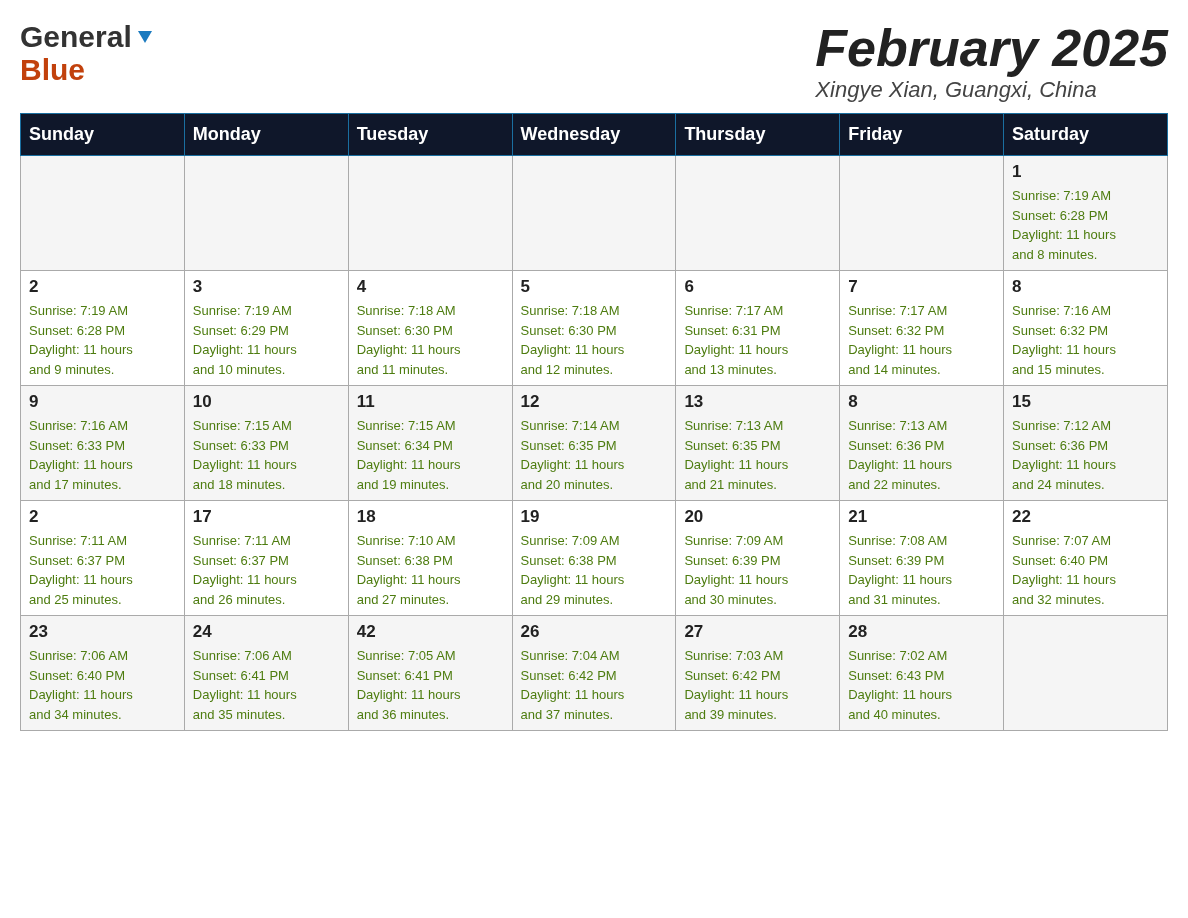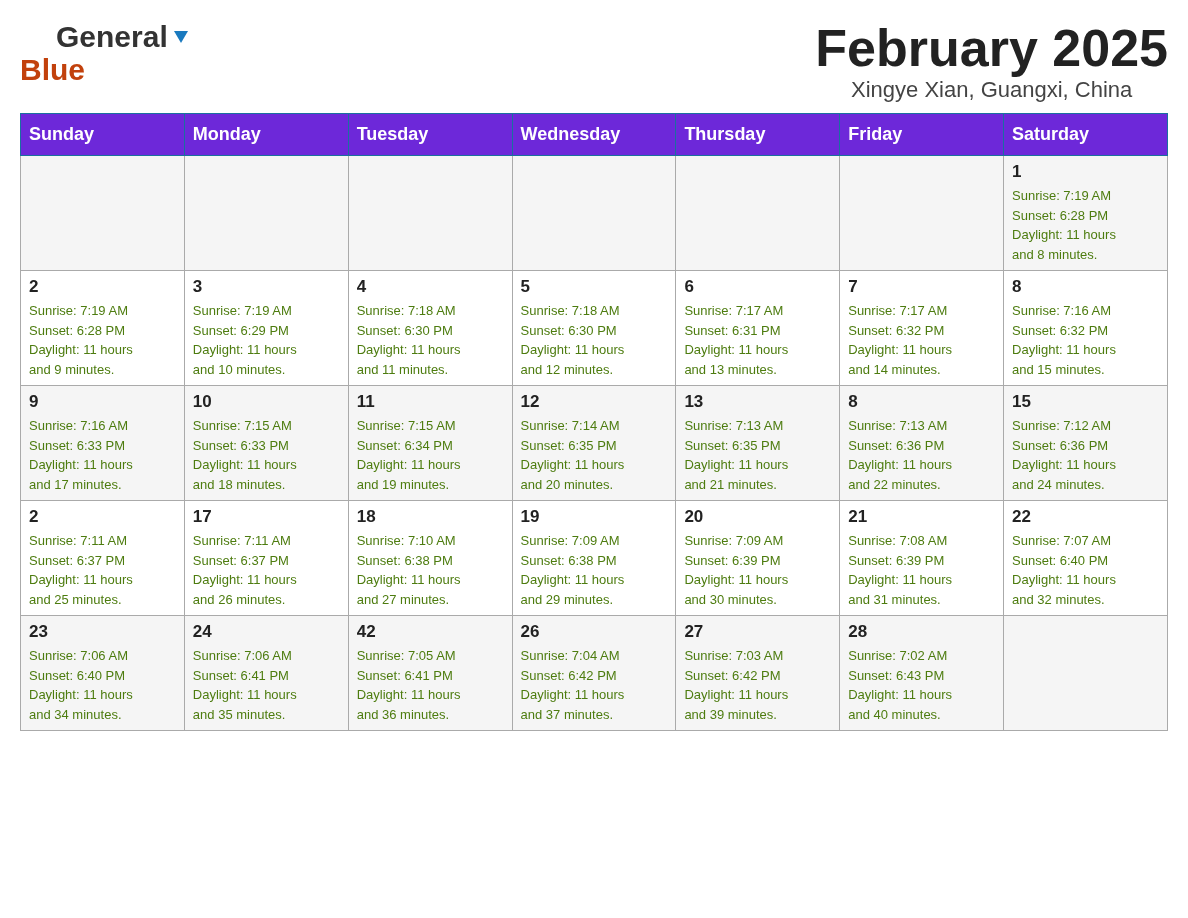--- a/index.html
+++ b/index.html
@@ -10,40 +10,41 @@
       width: 1188px;
       min-height: 918px;
     }
     .header {
       display: flex;
       justify-content: space-between;
       align-items: flex-start;
       margin-bottom: 10px;
     }
     .title-block {
-      text-align: center;
+      text-align: left;
+      font-style: italic;
     }
     .month-title {
       font-size: 52px;
       font-weight: bold;
       color: #222;
       line-height: 1.1;
     }
     .location-title {
       font-size: 22px;
       color: #444;
       margin-top: 0;
     }
     .calendar {
       width: 100%;
       border-collapse: collapse;
       margin-top: 8px;
     }
     .calendar th {
-      background-color: #6d28d9;
+      background-color: #0f172a;
       color: #fff;
       font-size: 18px;
       font-weight: bold;
       padding: 10px 8px;
       text-align: left;
       border: 1px solid #1a6fa0;
     }
     .calendar td {
       border: 1px solid #aaa;
       vertical-align: top;
@@ -75,21 +76,21 @@
     }
     .logo-container {
       line-height: 1.1;
     }
   </style>
 </head>
 <body>
 
 <div class="header">
   <div class="logo-container">
-    <div style="display:flex; align-items:center;margin-left:36px;">
+    <div style="display:flex; align-items:center;">
       <span style="font-size:30px;font-weight:bold;color:#333;">General</span>
       <svg width="22" height="22" viewBox="0 0 22 22" style="margin-left:2px;margin-bottom:2px;">
         <polygon points="4,6 18,6 11,18" fill="#1a7abf"></polygon>
       </svg>
     </div>
     <div>
       <span style="font-size:30px;font-weight:bold;color:#c2410c;">Blue</span>
     </div>
   </div>
   <div class="title-block">

